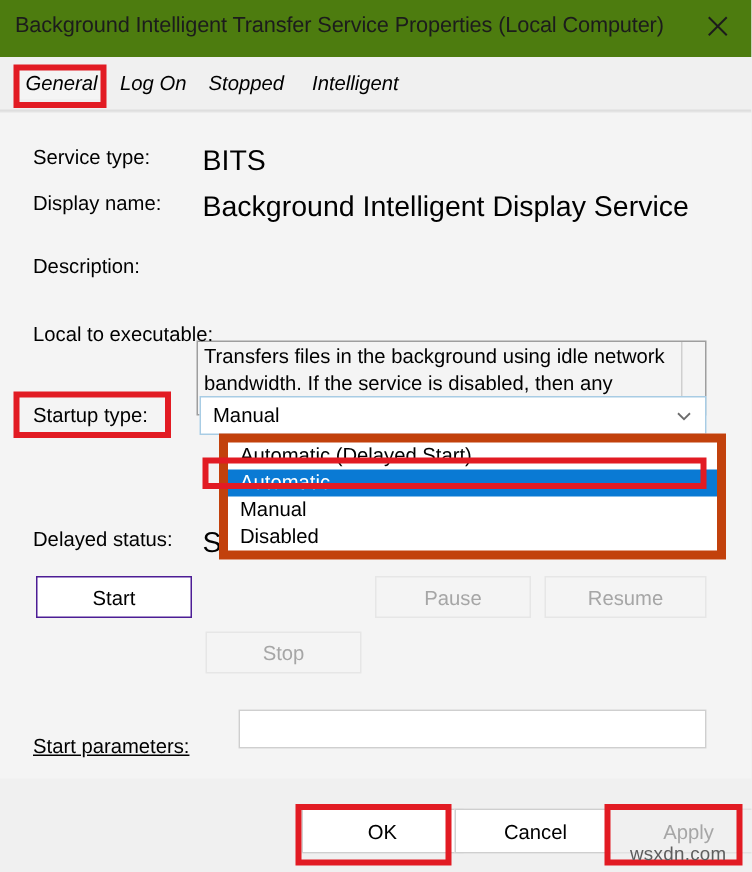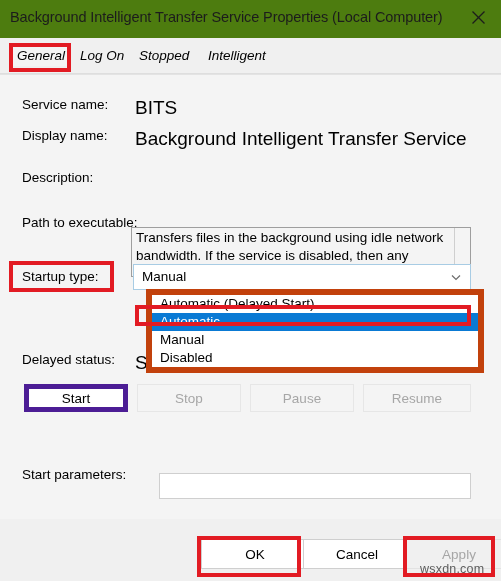--- a/index.html
+++ b/index.html
@@ -177,21 +177,21 @@
     height: 28px;
     box-sizing: border-box;
     font-size: 13.5px;
     display: flex;
     align-items: center;
     justify-content: center;
     cursor: default;
   }
   .svc-btn.enabled {
     background: #ffffff;
-    border: 5px solid #4c1d95;
+    border: 1px solid #4c1d95;
     color: #000000;
   }
   .svc-btn.disabled {
     background: #f4f4f4;
     border: 1px solid #e6e6e6;
     color: #a6a6a6;
   }
 
   .hint {
     position: absolute;
@@ -280,60 +280,60 @@
   <div class="tabstrip">
     <div class="tab active" style="left:13px;">General</div>
     <div class="tab" style="left:76px;">Log On</div>
     <div class="tab" style="left:135px;">Stopped</div>
     <div class="tab" style="left:204px;">Intelligent</div>
   </div>
   <div class="tab-sep"></div>
 
   <div class="panel">
 
-    <div class="lbl" style="left:22px; top:22px;">Service name:</div>
+    <div class="lbl" style="left:22px; top:22px;">Service type:</div>
     <div class="val" style="left:135px; top:22px;">BITS</div>
 
     <div class="lbl" style="left:22px; top:53px;">Display name:</div>
-    <div class="val" style="left:135px; top:53px;">Background Intelligent Transfer Service</div>
+    <div class="val" style="left:135px; top:53px;">Background Intelligent Display Service</div>
 
     <div class="lbl" style="left:22px; top:95px;">Description:</div>
 
     <div class="desc-box">
       <div class="desc-text">Transfers files in the background using idle network bandwidth. If the service is disabled, then any applications that depend on BITS, such as Windows</div>
       <div class="desc-scroll"></div>
     </div>
 
-    <div class="lbl" style="left:22px; top:140px;">Path to executable:</div>
+    <div class="lbl" style="left:22px; top:140px;">Local to executable:</div>
 
     <div class="lbl" style="left:22px; top:194px;">Startup type:</div>
 
     <div class="lbl" style="left:22px; top:277px;">Delayed status:</div>
     <div class="val" style="left:135px; top:277px;">Stopped</div>
 
     <div class="hint">You can specify the start parameters that apply when you start the service from here.</div>
-    <div class="lbl" style="left:22px; top:392px;">Start parameters:</div>
+    <div class="lbl" style="left:22px; top:415px;text-decoration:underline;">Start parameters:</div>
   </div>
 
   <div class="combo">
     <div class="combo-text">Manual</div>
     <svg class="combo-arrow" viewBox="0 0 10 7">
       <polyline points="1,1.5 5,5.5 9,1.5" fill="none" stroke="#6d6d6d" stroke-width="1.2"></polyline>
     </svg>
   </div>
 
   <div class="dropdown">
     <div class="dd-item">Automatic (Delayed Start)</div>
     <div class="dd-item selected">Automatic</div>
     <div class="dd-item">Manual</div>
     <div class="dd-item">Disabled</div>
   </div>
 
   <div class="svc-btn enabled" style="left:24px; width:104px;">Start</div>
-  <div class="svc-btn disabled" style="left:137px; width:104px;">Stop</div>
+  <div class="svc-btn disabled" style="left:137px; width:104px;margin-top:37px;">Stop</div>
   <div class="svc-btn disabled" style="left:250px; width:104px;">Pause</div>
   <div class="svc-btn disabled" style="left:363px; width:108px;">Resume</div>
 
   <input class="param-input" type="text" placeholder="" style="">
 
   <div class="footer">
     <div class="foot-btn normal" style="left:201px;">OK</div>
     <div class="foot-btn normal" style="left:303px;">Cancel</div>
     <div class="foot-btn disabled" style="left:405px;">Apply</div>
   </div>

